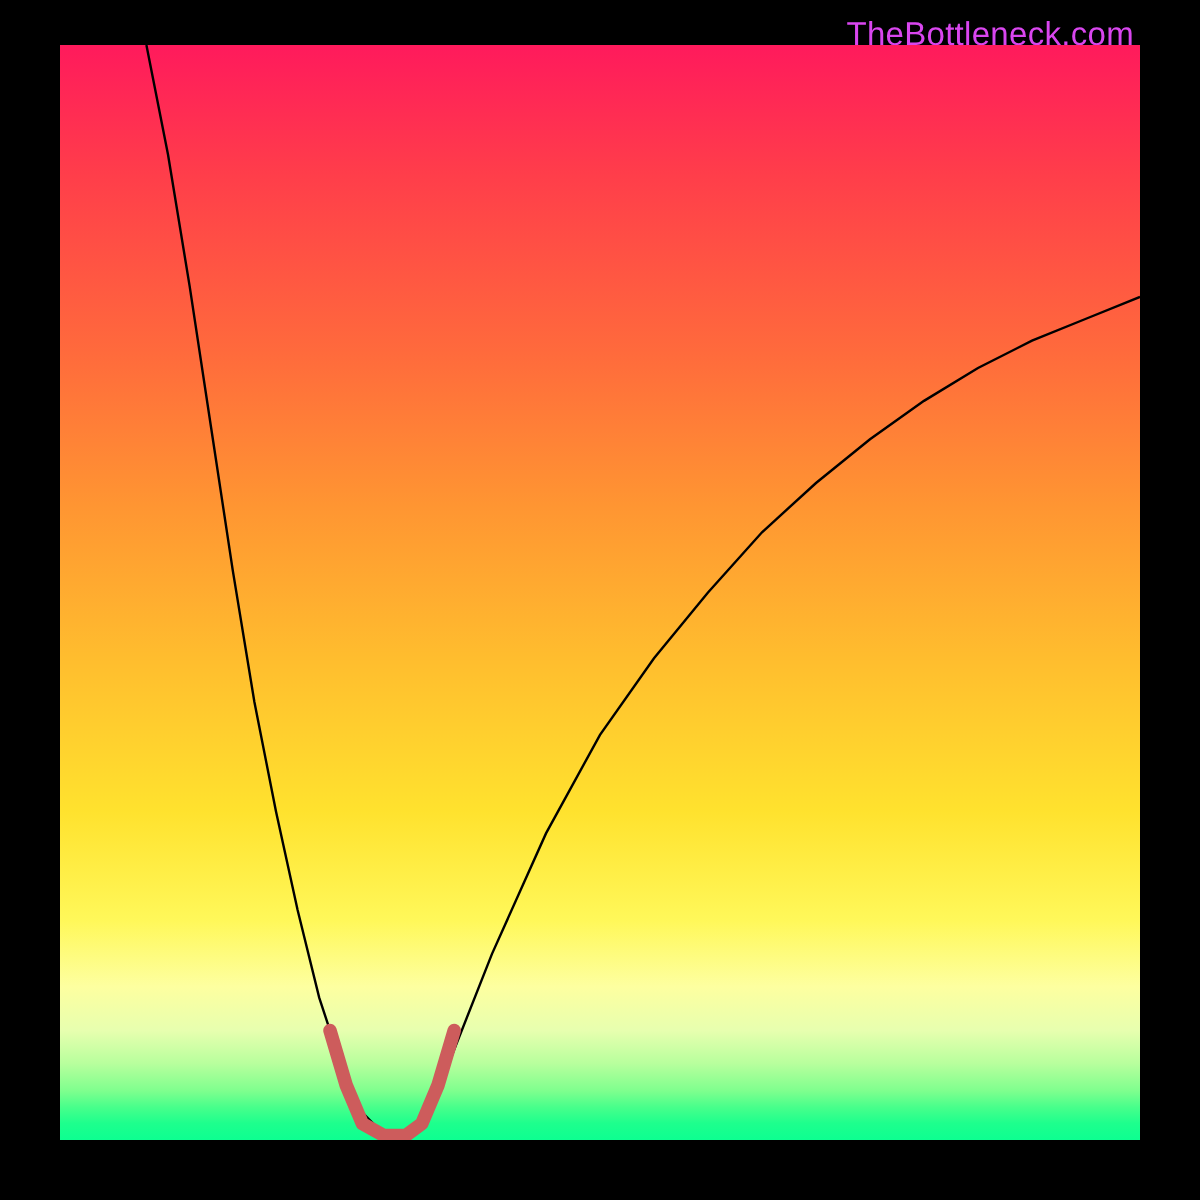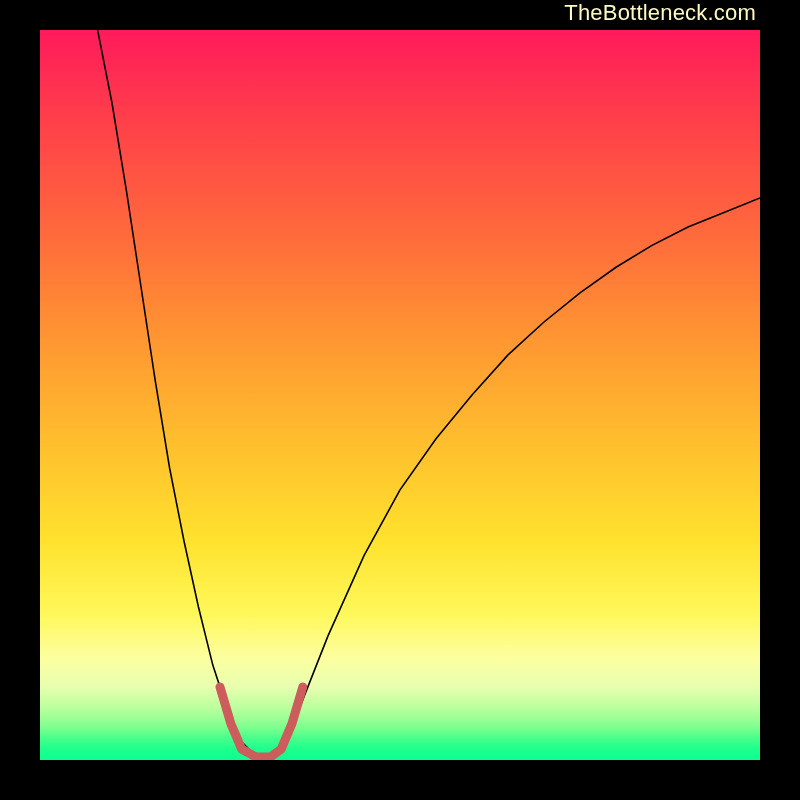--- a/index.html
+++ b/index.html
@@ -36,23 +36,23 @@
       #e7ffaf 90%,
       #b8ff9d 93%,
       #7fff8e 95.5%,
       #48ff8b 97%,
       #1dff8d 98.5%,
       #0dff91 100%
     );
   }
   .attribution {
     position: absolute;
-    top: 0;
+    top: 10px;
     right: 44px;
-    color: #fef9c3;
+    color: #d946ef;
     font-size: 22px;
     font-weight: 500;
     letter-spacing: 0.2px;
   }
   svg.curves {
     position: absolute;
     inset: 0;
     width: 100%;
     height: 100%;
   }

